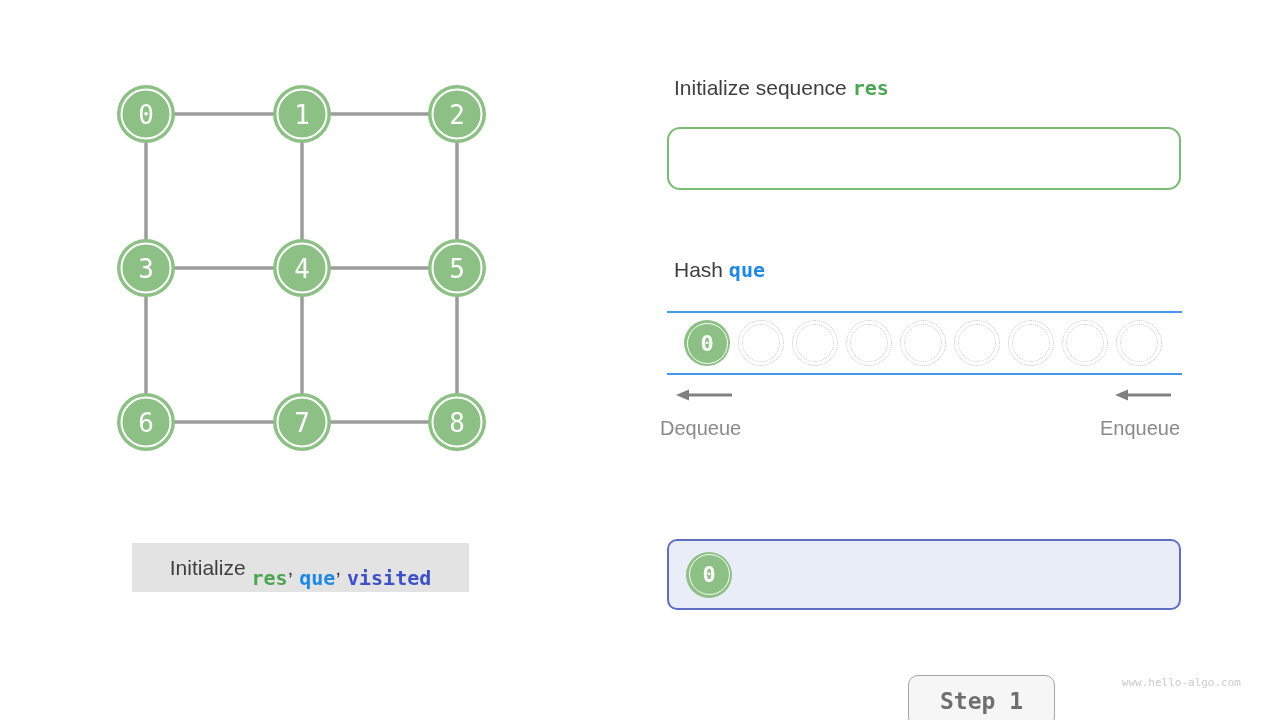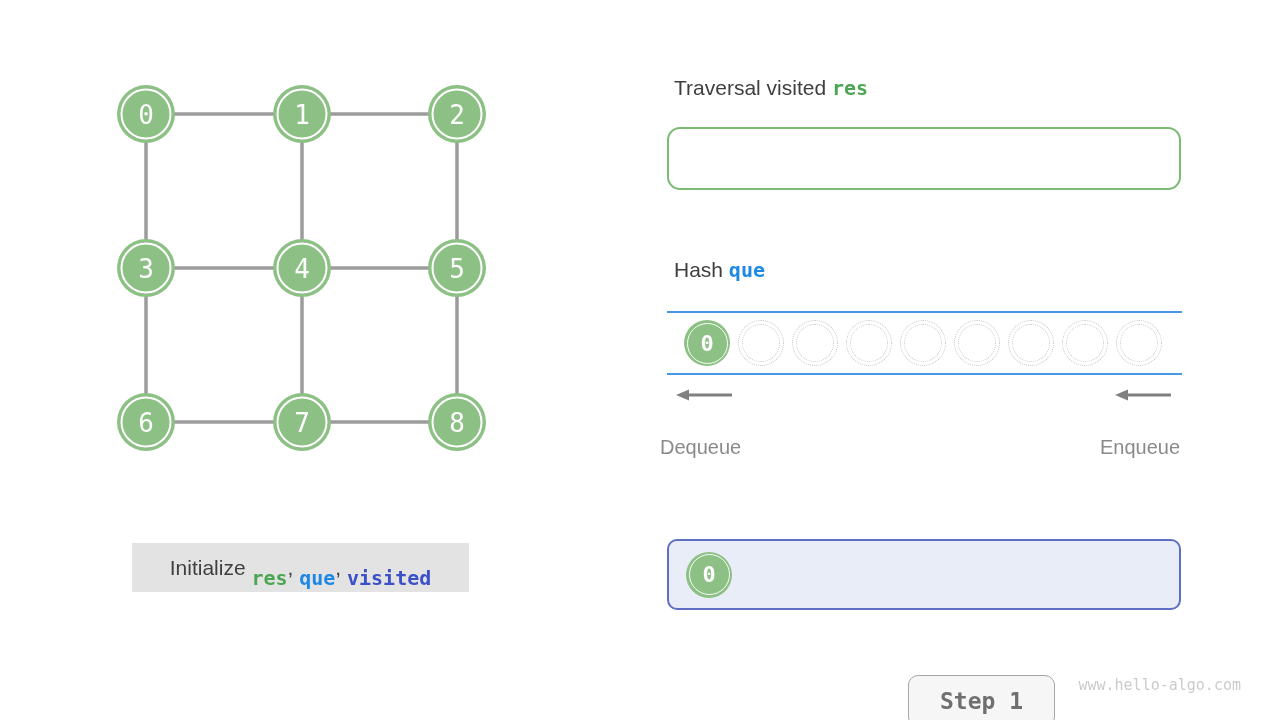--- a/index.html
+++ b/index.html
@@ -60,41 +60,41 @@
   .disc::after {
     content:""; position:absolute; inset:2.5px; border-radius:50%;
     border:1.5px solid rgba(255,255,255,0.95);
   }
   .disc-num {
     font-family:"DejaVu Sans Mono", monospace; font-size:22px; font-weight:bold;
     color:#ffffff;
   }
 
   .arrow { position:absolute; top:388px; }
-  .qlabel { position:absolute; top:417px; font-size:20px; color:#8a8a8a;margin-top:19px; }
+  .qlabel { position:absolute; top:417px; font-size:20px; color:#8a8a8a; }
 
   
   .hash-box {
     position:absolute; left:667px; top:539px; width:514px; height:71px;
     border-radius:10px; border:2px solid #5f6ec2; background:#e9edf8;
     display:flex; align-items:center; padding-left:17px; gap:8px;
   }
 
   
   .step-button {
     position:absolute; left:908px; top:643px; width:147px; height:52px;
     background:#f6f6f6; border:1.5px solid #a6a6a6; border-radius:10px;
     font-family:"DejaVu Sans Mono", monospace; font-size:23px; font-weight:bold;
     color:#6f6f6f; display:flex; align-items:center; justify-content:center;
     cursor:pointer;
     margin-top:32px;
   }
   .watermark {
     position:absolute; right:39px; top:676px;
-    font-family:"DejaVu Sans Mono", monospace; font-size:15px; color:#cbcbcb;
+    font-family:"DejaVu Sans Mono", monospace; font-size:11px; color:#cbcbcb;
   }
 </style>
 </head>
 <body>
 
 <div id="canvas">
 
   <svg id="graph-svg" width="560" height="500" viewBox="0 0 560 500">
       <line x1="146" y1="114" x2="302" y2="114" stroke="#9c9c9c" stroke-width="3.5"></line>
       <line x1="302" y1="114" x2="457" y2="114" stroke="#9c9c9c" stroke-width="3.5"></line>
@@ -150,21 +150,21 @@
       </g>
       <g>
         <circle cx="457" cy="422" r="29" fill="#8cc084"></circle>
         <circle cx="457" cy="422" r="24.5" fill="none" stroke="#ffffff" stroke-width="2"></circle>
         <text x="457" y="423" class="node-label">8</text>
       </g>
     </svg>
 
   <div class="caption"><span>Initialize </span><span class="code" style="color: rgb(75, 166, 82);">res</span><span>, </span><span class="code" style="color: rgb(30, 136, 229);">que</span><span>, </span><span class="code" style="color: rgb(60, 80, 200);">visited</span></div>
 
-  <div class="heading" style="top:76px"><span>Traversal visited </span><span class="code" style="color: rgb(75, 166, 82);">res</span></div>
+  <div class="heading" style="top:76px"><span>Initialize sequence </span><span class="code" style="color: rgb(75, 166, 82);">res</span></div>
   <div class="res-box" style="border-color: rgb(124, 187, 115);"></div>
 
   <div class="heading" style="top:258px"><span>Hash </span><span class="code" style="color: rgb(30, 136, 229);">que</span></div>
   <div class="queue-strip" style="border-top-color: rgb(69, 152, 232); border-bottom-color: rgb(69, 152, 232);">
       <div class="disc" style="background: rgb(140, 192, 132);">
         <span class="disc-num">0</span>
       </div>
       <div class="slot-empty"></div>
       <div class="slot-empty"></div>
       <div class="slot-empty"></div>

